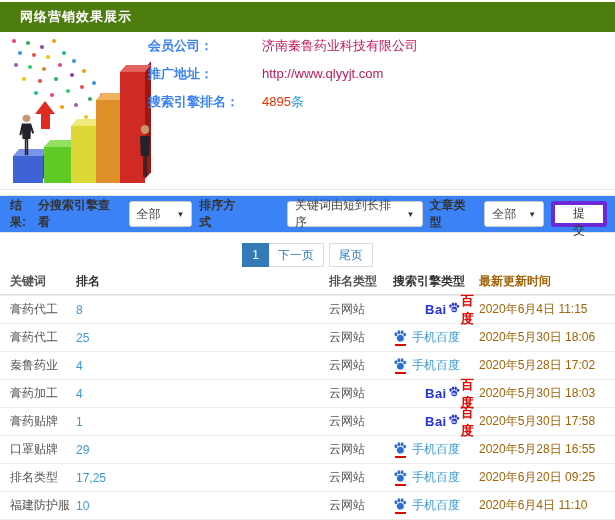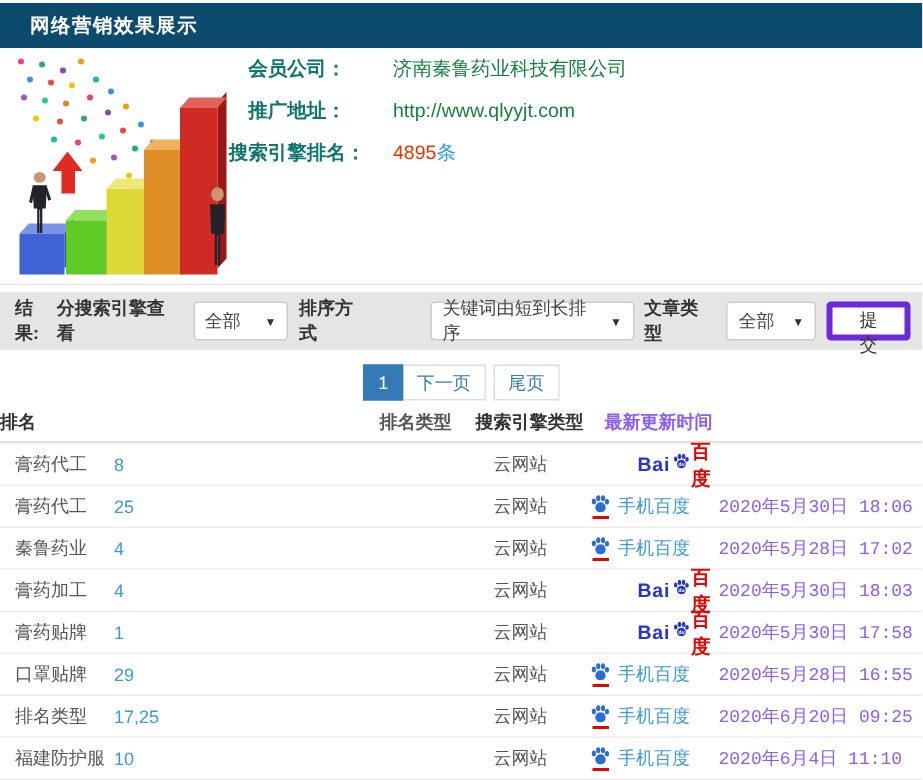--- a/index.html
+++ b/index.html
@@ -2,21 +2,21 @@
 <html><head>
 <meta charset="utf-8">
 <style>
   * { margin:0; padding:0; box-sizing:border-box; }
   html,body { background:#fff; }
   body { font-family:"Liberation Sans","DejaVu Sans",sans-serif; color:#333; }
   .page { position:relative; width:615px; height:520px; overflow:hidden; background:#fff; }
 
   
   .topbar { position:absolute; top:2px; left:0; width:615px; height:30px;
-            background:#0c4a6e; display:flex; align-items:center; }
+            background:#4d7c0f; display:flex; align-items:center; }
   .topbar .title { color:#fff; font-size:13px; font-weight:bold; padding-left:20px; letter-spacing:1px; }
 
   
   .info-section { position:absolute; top:36px; left:0; width:615px; height:150px; }
 
   .graphic { position:absolute; left:4px; top:1px; width:172px; height:148px; }
   .bar { position:absolute; bottom:2px; }
   .bar .face { position:absolute; bottom:0; left:0; width:100%; height:100%; }
   .bar .topface { position:absolute; top:-7px; left:3px; width:100%; height:7px; transform:skewX(-42deg); }
   .bar .sideface { position:absolute; top:-4px; right:-6px; width:6px; height:100%; transform:skewY(-48deg); transform-origin:top left; }
@@ -45,30 +45,30 @@
   .up-arrow { position:absolute; left:31px; bottom:56px; width:20px; }
   .up-arrow .head { width:0; height:0; border-left:10px solid transparent; border-right:10px solid transparent; border-bottom:13px solid #e02b20; }
   .up-arrow .stem { width:9px; height:15px; background:#e02b20; margin:0 auto; }
 
   .person { position:absolute; }
   .person-1 { left:13px; bottom:28px; width:19px; height:43px; }
   .person-2 { left:130px; bottom:6px; width:20px; height:55px; }
 
   .info-list { position:absolute; left:148px; top:2px; }
   .info-row { display:flex; align-items:center; height:15px; margin-bottom:13px; font-size:13px; }
-  .info-label { width:100px; text-align:center; font-weight:bold; color:#0f766e; }
+  .info-label { width:100px; text-align:left; font-weight:bold; color:#3b82f6; }
   .info-value { margin-left:14px; color:#333; }
-  a.blue-link { color:#15803d; text-decoration:none; }
+  a.blue-link { color:#be185d; text-decoration:none; }
   .red-num { color:#f43000; }
   .blue-unit { color:#2e9ce1; }
 
   
   .section-divider { position:absolute; top:189px; left:0; width:615px; border-top:1px solid #e7e7e7; }
   .filter-bar { position:absolute; top:195px; left:0; width:615px; height:38px;
-    background:#e5e5e5; border-top:1px solid #e3e3e3; border-bottom:1px solid #e3e3e3;
+    background:#3b82f6; border-top:1px solid #e3e3e3; border-bottom:1px solid #e3e3e3;
     display:flex; align-items:center; }
   .filter-result { font-size:12px; font-weight:bold; color:#333; margin-left:10px; }
   .filter-controls { margin-left:auto; margin-right:8px; display:flex; align-items:center; gap:7px; }
   .filter-label { font-size:12px; font-weight:bold; color:#333; }
   .select { background:#fff; border:1px solid #ccc; border-radius:3px; height:26px;
     display:flex; align-items:center; justify-content:space-between; padding:0 7px;
     font-size:12px; color:#444; cursor:pointer; }
   .select .caret { font-size:8px; color:#333; margin-left:10px; }
   .select-engine { width:64px; }
   .select-sort { width:136px;margin-left:33px; }
@@ -85,21 +85,21 @@
   .page-item.last { margin-left:5px; }
 
   
   .results-table { position:absolute; top:268px; left:0; width:615px; font-size:12px; }
   .t-row { display:flex; align-items:center; height:28px; border-top:1px solid #ececec; }
   .t-head { height:27px; border-top:none; border-bottom:1px solid #ddd; font-weight:bold; color:#333; }
   .col-k { width:76px; padding-left:10px; color:#555; }
   .col-r { width:253px; }
   .col-rt { width:64px; color:#555; }
   .col-se { width:86px; display:flex; align-items:center; }
-  .col-t { flex:1; color:#8b5cf6;font-family:Liberation Mono, monospace; }
+  .col-t { flex:1; color:#a16207; }
   .rank-link { color:#3b9ad9; text-decoration:none; cursor:pointer; }
 
   .baidu-full { display:none; align-items:center; gap:1px;margin-left:32px; }
   .baidu-full .latin { font-weight:bold; font-size:13px; color:#2534d2; letter-spacing:0.5px; }
   .baidu-full .cn { font-weight:bold; font-size:13px; color:#e10602; }
   .baidu-full .paw { width:17px; height:17px; color:#2534d2; position:relative; top:-2px; }
 
   .baidu-mobile { display:none; align-items:center; gap:5px; }
   .baidu-mobile .paw-wrap { display:flex; flex-direction:column; align-items:center; }
   .baidu-mobile .paw { width:14px; height:14px; color:#2c6dd2; }
@@ -202,20 +202,21 @@
   </div>
 
   <div class="pagination">
     <div class="page-item active">1</div>
     <div class="page-item next">下一页</div>
     <div class="page-item last">尾页</div>
   </div>
 
   <div class="results-table">
     <div class="t-row t-head">
+      <div class="col-k">关键词</div>
       <div class="col-r">排名</div>
       <div class="col-rt">排名类型</div>
       <div class="col-se">搜索引擎类型</div>
       <div class="col-t">最新更新时间</div>
     </div>
     <div id="table-body">
   <div class="t-row">
     <div class="col-k">膏药代工</div>
     <div class="col-r"><a href="#" class="rank-link">8</a></div>
     <div class="col-rt">云网站</div>
@@ -227,20 +228,21 @@
           <ellipse cx="10" cy="5.5" rx="2.4" ry="3.4" fill="currentColor"></ellipse>
           <ellipse cx="15.5" cy="5.5" rx="2.4" ry="3.4" fill="currentColor"></ellipse>
           <ellipse cx="20" cy="9.5" rx="2.4" ry="3.2" fill="currentColor"></ellipse>
           <path d="M12.6 10 C8.5 10 6 14 6.8 17.5 C7.4 20.3 10 21.5 12.6 21.5 C15.2 21.5 17.8 20.3 18.4 17.5 C19.2 14 16.7 10 12.6 10 Z" fill="currentColor"></path>
           <text x="12.6" y="18.5" text-anchor="middle" font-size="7" fill="#ffffff" font-family="Liberation Sans, sans-serif" font-weight="bold">du</text>
         </svg>
         <span class="cn">百度</span>
       </span>
 
     </div>
+    <div class="col-t">2020年6月4日 11:15</div>
   </div>
 
   <div class="t-row">
     <div class="col-k">膏药代工</div>
     <div class="col-r"><a href="#" class="rank-link">25</a></div>
     <div class="col-rt">云网站</div>
     <div class="col-se">
 
       <span class="baidu-mobile" style="display: inline-flex;">
         <span class="paw-wrap">

